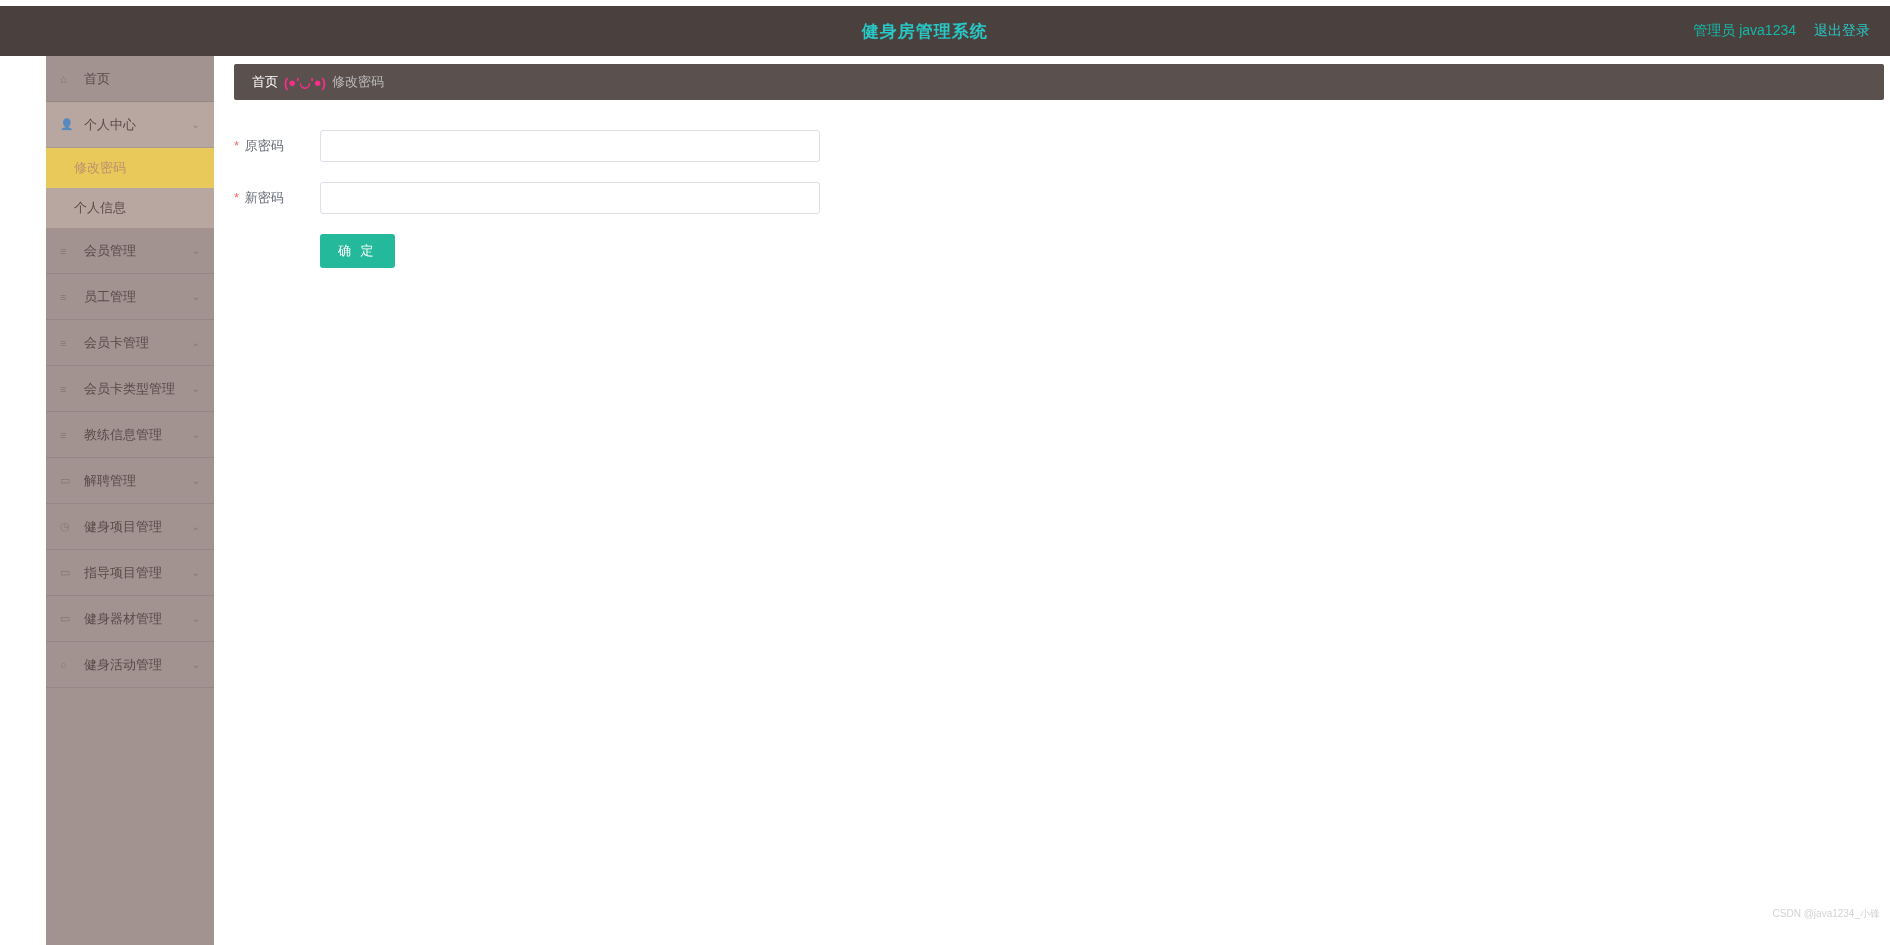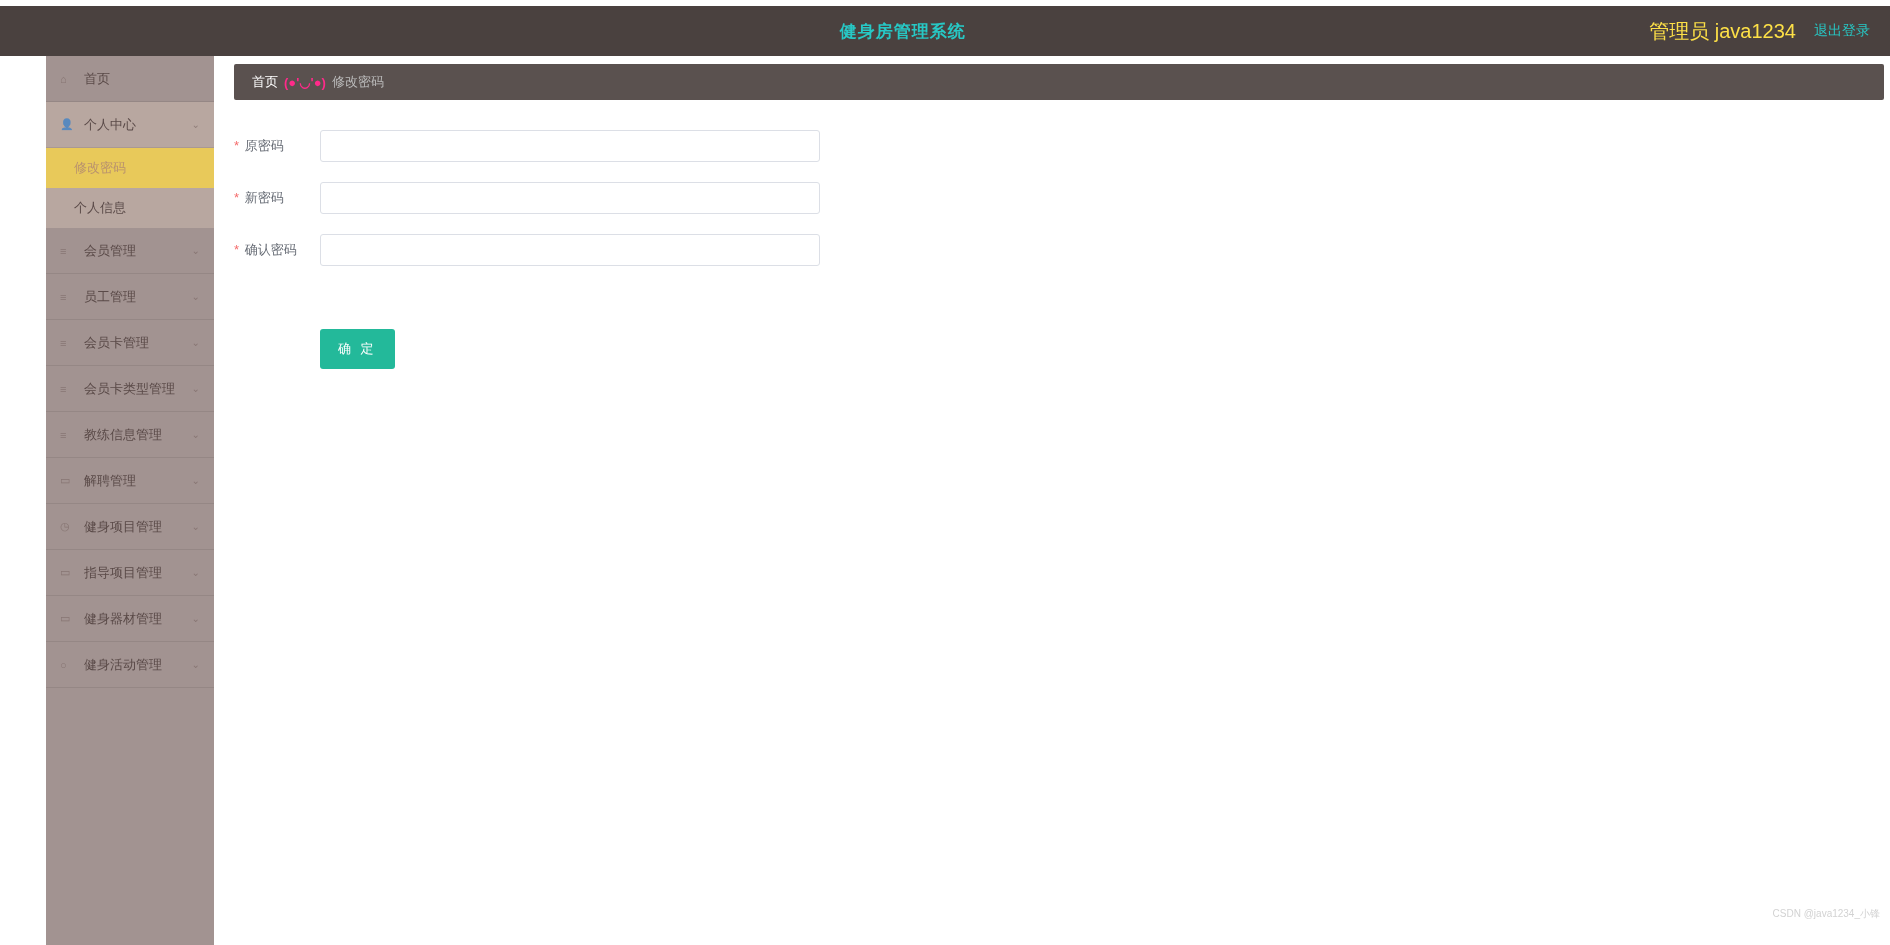--- a/index.html
+++ b/index.html
@@ -25,21 +25,21 @@
   .header-title {
     flex: 1;
     text-align: center;
     color: #27c8c5;
     font-size: 17px;
     font-weight: bold;
     letter-spacing: 1px;
     margin-left: 160px;
   }
   .header-right { display: flex; gap: 18px; align-items: center; }
-  .header-user { color: #fde047; font-size: 20px; cursor: pointer; }
+  .header-user { color: #14b8a6; font-size: 14px; cursor: pointer; }
   .header-logout { color: #27c8c5; font-size: 14px; cursor: pointer; }
   .layout { display: flex; height: calc(100% - 56px); padding-left: 46px; }
   .sidebar {
     width: 168px;
     background: #a29391;
     height: 100%;
     overflow: hidden;
     flex-shrink: 0;
   }
   .menu-item {
@@ -130,26 +130,25 @@
     padding: 0 10px;
     font-size: 13px;
     outline: none;
   }
   .form-submit-row { padding-left: 86px; }
   .btn-submit {
     background: #23b99a;
     color: #fff;
     border: none;
     border-radius: 3px;
-    height: 40px;
+    height: 34px;
     padding: 0 18px;
     font-size: 13px;
     letter-spacing: 3px;
     cursor: pointer;
-    margin-top: 43px;
   }
   .watermark {
     position: fixed;
     right: 10px;
     bottom: 24px;
     font-size: 10px;
     color: #c7c7c7;
     opacity: .8;
     pointer-events: none;
     font-family: sans-serif;
@@ -244,24 +243,20 @@
 
     <div class="form" id="form-host">
         <div class="form-row">
           <div class="form-label"><span class="req">*</span> 原密码</div>
           <div class="form-ctrl"><input type="password" style=""></div>
         </div>
         <div class="form-row">
           <div class="form-label"><span class="req">*</span> 新密码</div>
           <div class="form-ctrl"><input type="password" style=""></div>
         </div>
-        <div class="form-row">
-          <div class="form-label"><span class="req">*</span> 确认密码</div>
-          <div class="form-ctrl"><input type="password" style=""></div>
-        </div>
         <div class="form-row form-submit-row">
           <button class="btn-submit">确 定</button>
         </div>
       </div>
   </div>
 </div>
 
 <div class="watermark">CSDN @java1234_小锋</div>
 
 </body></html>

